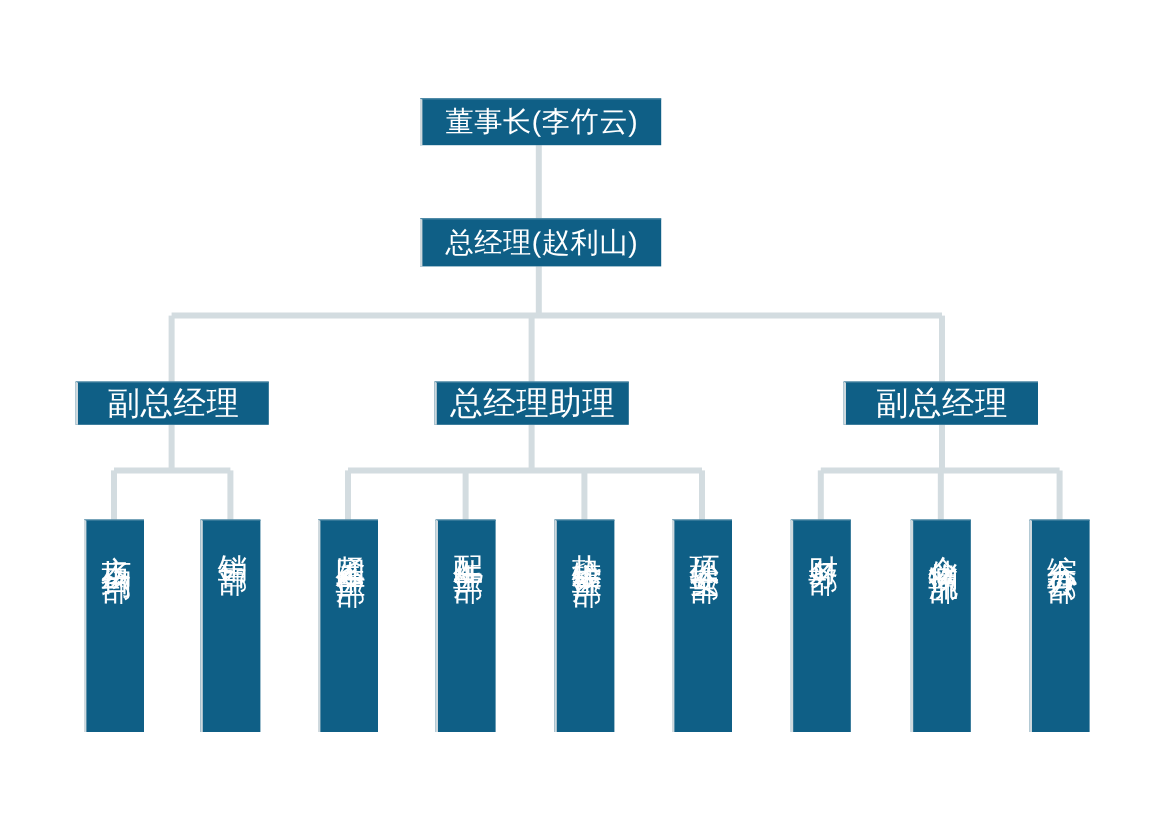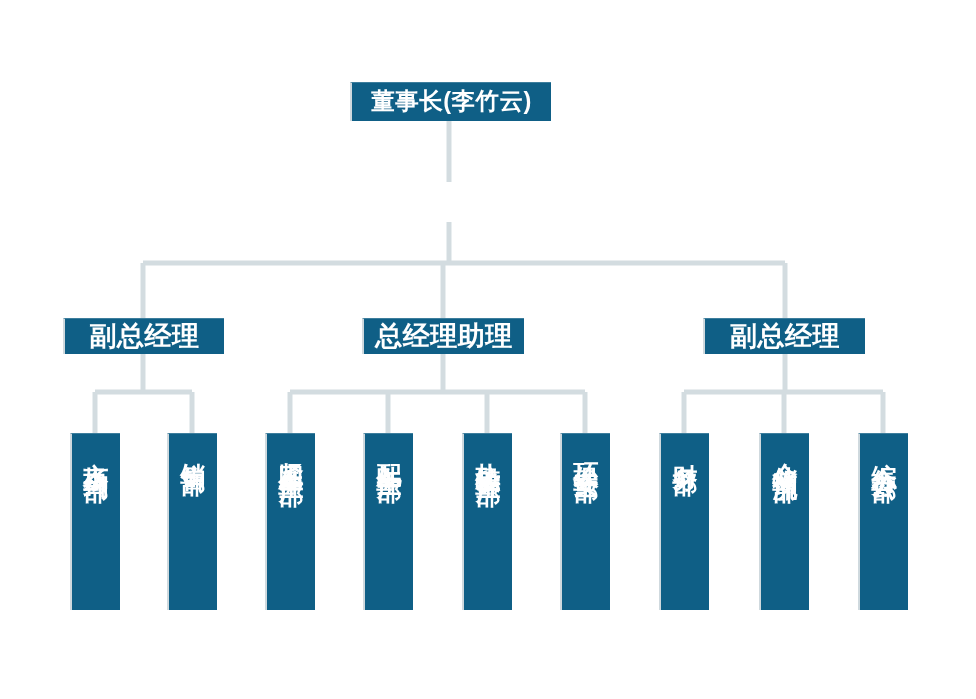--- a/index.html
+++ b/index.html
@@ -33,21 +33,20 @@
     position: absolute;
     background: #0f5f86;
     box-sizing: border-box;
     border-left: 2px solid #cfd9de;
     border-top: 1px solid #3d7e9d;
     color: #ffffff;
     display: flex;
     align-items: center;
     justify-content: center;
     z-index: 3;
-    font-weight: bold;
   }
   .node-label {
     color: #ffffff;
     line-height: 1.02;
     white-space: pre;
     text-align: center;
   }
   
   .node.horizontal .node-label {
     font-size: 23px;
@@ -101,20 +100,23 @@
       <path d="M684,392 L684,433"></path>
       <path d="M784,392 L784,433"></path>
       <path d="M883,392 L883,433"></path>
     </g>
   </svg>
 
   <div class="node horizontal level1" style="left:350px; top:82px; width:201px; height:39px;">
     <span class="node-label">董事长(李竹云)</span>
   </div>
 
+  <div class="node horizontal level1" style="left:350px; top:182px; width:201px; height:40px;">
+    <span class="node-label">总经理(赵利山)</span>
+  </div>
 
   <div class="node horizontal level2" style="left:63px; top:318px; width:161px; height:36px;">
     <span class="node-label">副总经理</span>
   </div>
 
   <div class="node horizontal level2" style="left:362px; top:318px; width:162px; height:36px;">
     <span class="node-label">总经理助理</span>
   </div>
 
   <div class="node horizontal level2" style="left:703px; top:318px; width:162px; height:36px;">

